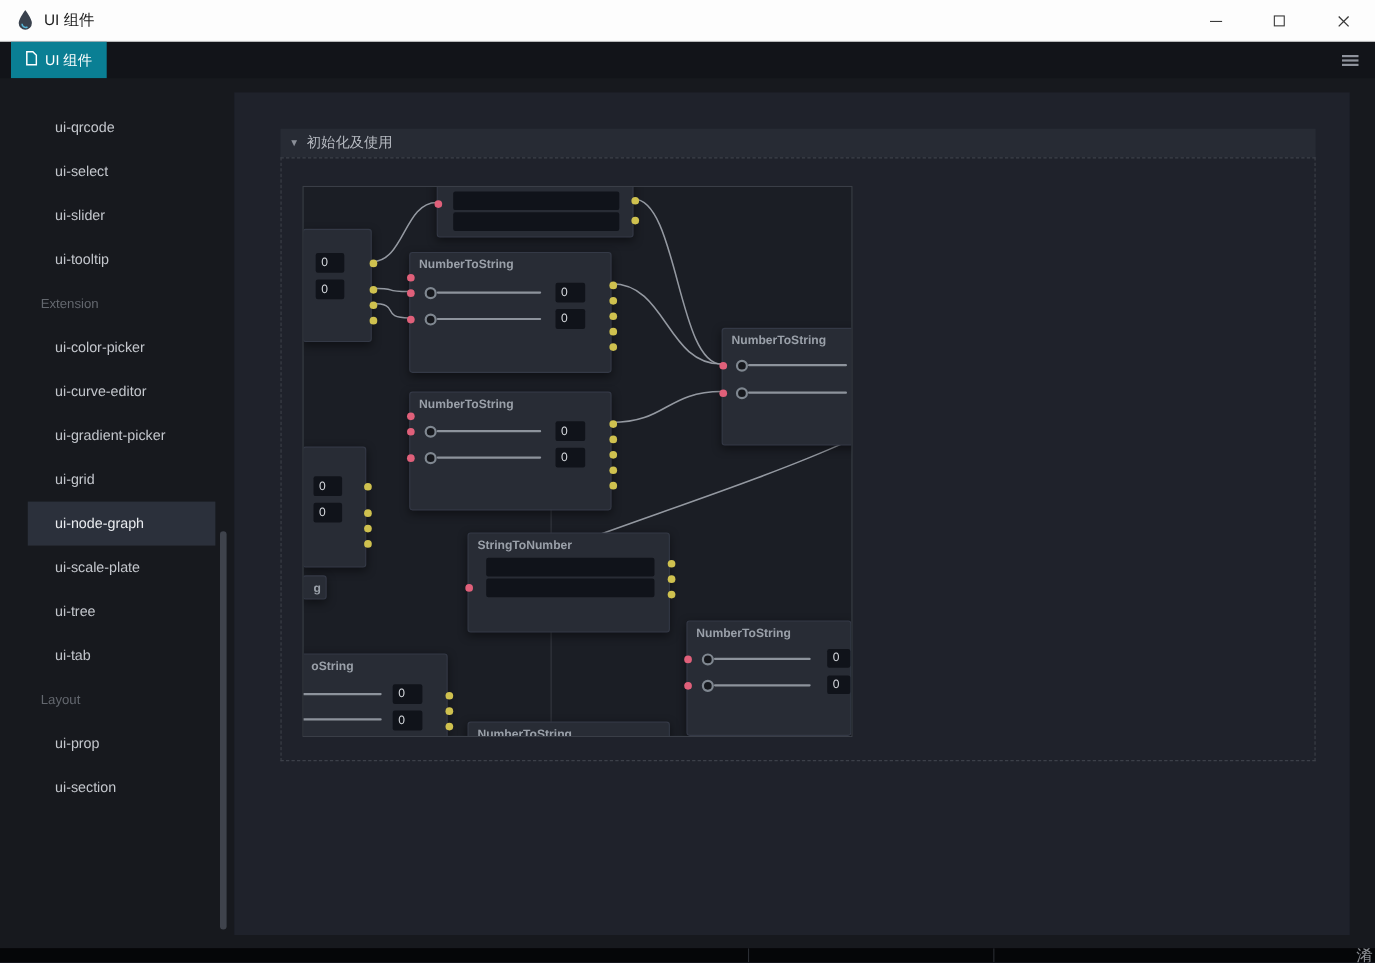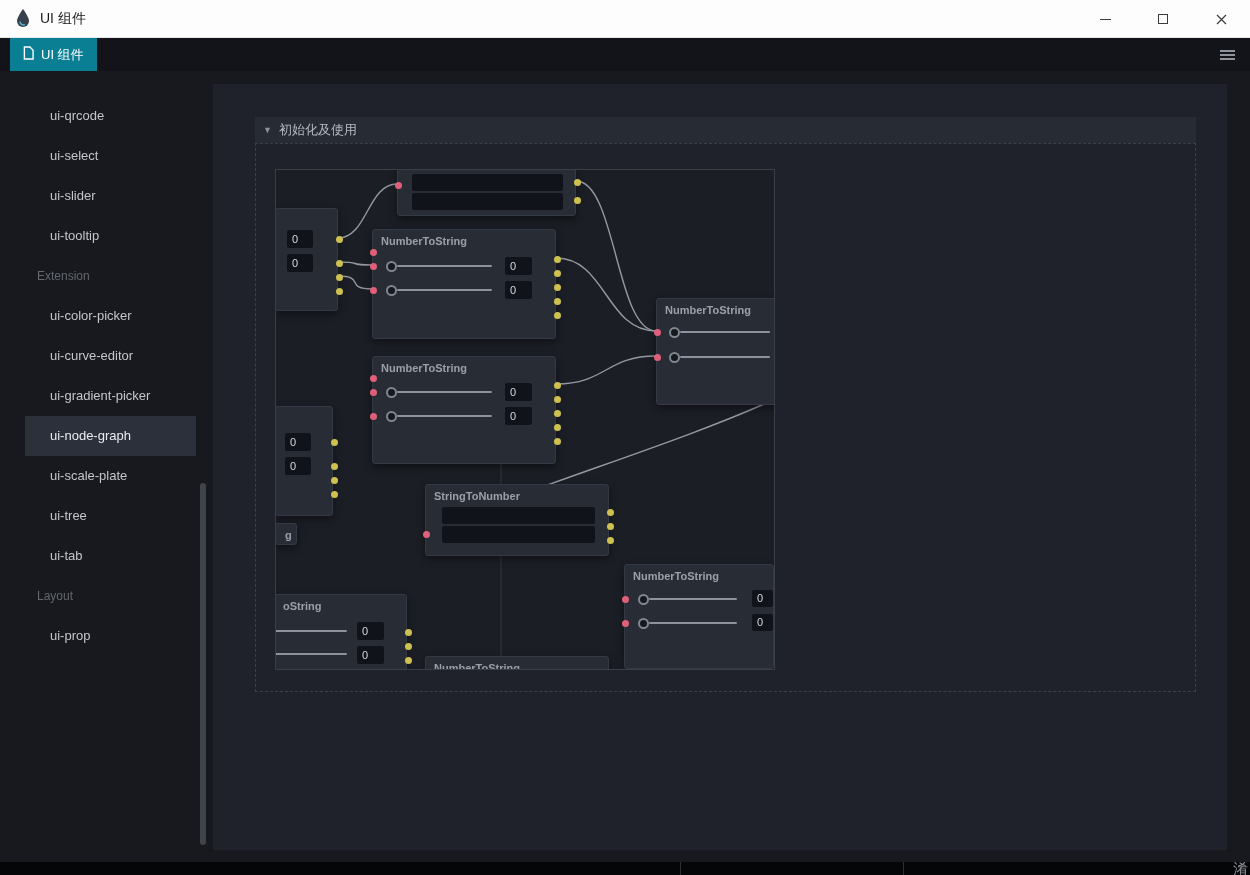--- a/index.html
+++ b/index.html
@@ -94,26 +94,28 @@
 
 <div class="sidebar" id="sidebar">
     <div class="sb-item">ui-qrcode</div>
     <div class="sb-item">ui-select</div>
     <div class="sb-item">ui-slider</div>
     <div class="sb-item">ui-tooltip</div>
     <div class="sb-section">Extension</div>
     <div class="sb-item">ui-color-picker</div>
     <div class="sb-item">ui-curve-editor</div>
     <div class="sb-item">ui-gradient-picker</div>
+    <div class="sb-item">ui-grid</div>
     <div class="sb-item selected">ui-node-graph</div>
     <div class="sb-item">ui-scale-plate</div>
     <div class="sb-item">ui-tree</div>
     <div class="sb-item">ui-tab</div>
     <div class="sb-section">Layout</div>
     <div class="sb-item">ui-prop</div>
+    <div class="sb-item">ui-section</div>
   </div>
 <div class="sb-scroll"></div>
 
 <div class="main">
   <div class="section-header">
     <span class="tri">▼</span>
     <span>初始化及使用</span>
   </div>
   <div class="dashed-box">
     <div class="graph-canvas" id="graph">
@@ -189,21 +191,21 @@
           <div class="gnumbox" style="left: 9px; top: 26px; width: 26px; height: 18px; line-height: 18px;">0</div>
           <div class="gnumbox" style="left: 9px; top: 50px; width: 26px; height: 18px; line-height: 18px;">0</div>
           <div class="gport yellow" style="left: 55px; top: 32px;"></div>
           <div class="gport yellow" style="left: 55px; top: 56px;"></div>
           <div class="gport yellow" style="left: 55px; top: 70px;"></div>
           <div class="gport yellow" style="left: 55px; top: 84px;"></div>
         </div>
         <div class="gnode" style="left: -1px; top: 353px; width: 22px; height: 22px;">
           <div class="gnode-title" style="left: 9px;">g</div>
         </div>
-        <div class="gnode" style="left: 149px; top: 314px; width: 184px; height: 72px; text-decoration: underline;">
+        <div class="gnode" style="left: 149px; top: 314px; width: 184px; height: 91px; text-decoration: underline;">
           <div class="gnode-title">StringToNumber</div>
           <div class="gfield" style="left: 16px; top: 22px; width: 153px; height: 17px;"></div>
           <div class="gfield" style="left: 16px; top: 41px; width: 153px; height: 17px;"></div>
           <div class="gport red" style="left: -3px; top: 46px;"></div>
           <div class="gport yellow" style="left: 181px; top: 24px;"></div>
           <div class="gport yellow" style="left: 181px; top: 38px;"></div>
           <div class="gport yellow" style="left: 181px; top: 52px;"></div>
         </div>
         <div class="gnode" style="left: 348px; top: 394px; width: 150px; height: 105px;">
           <div class="gnode-title">NumberToString</div>

